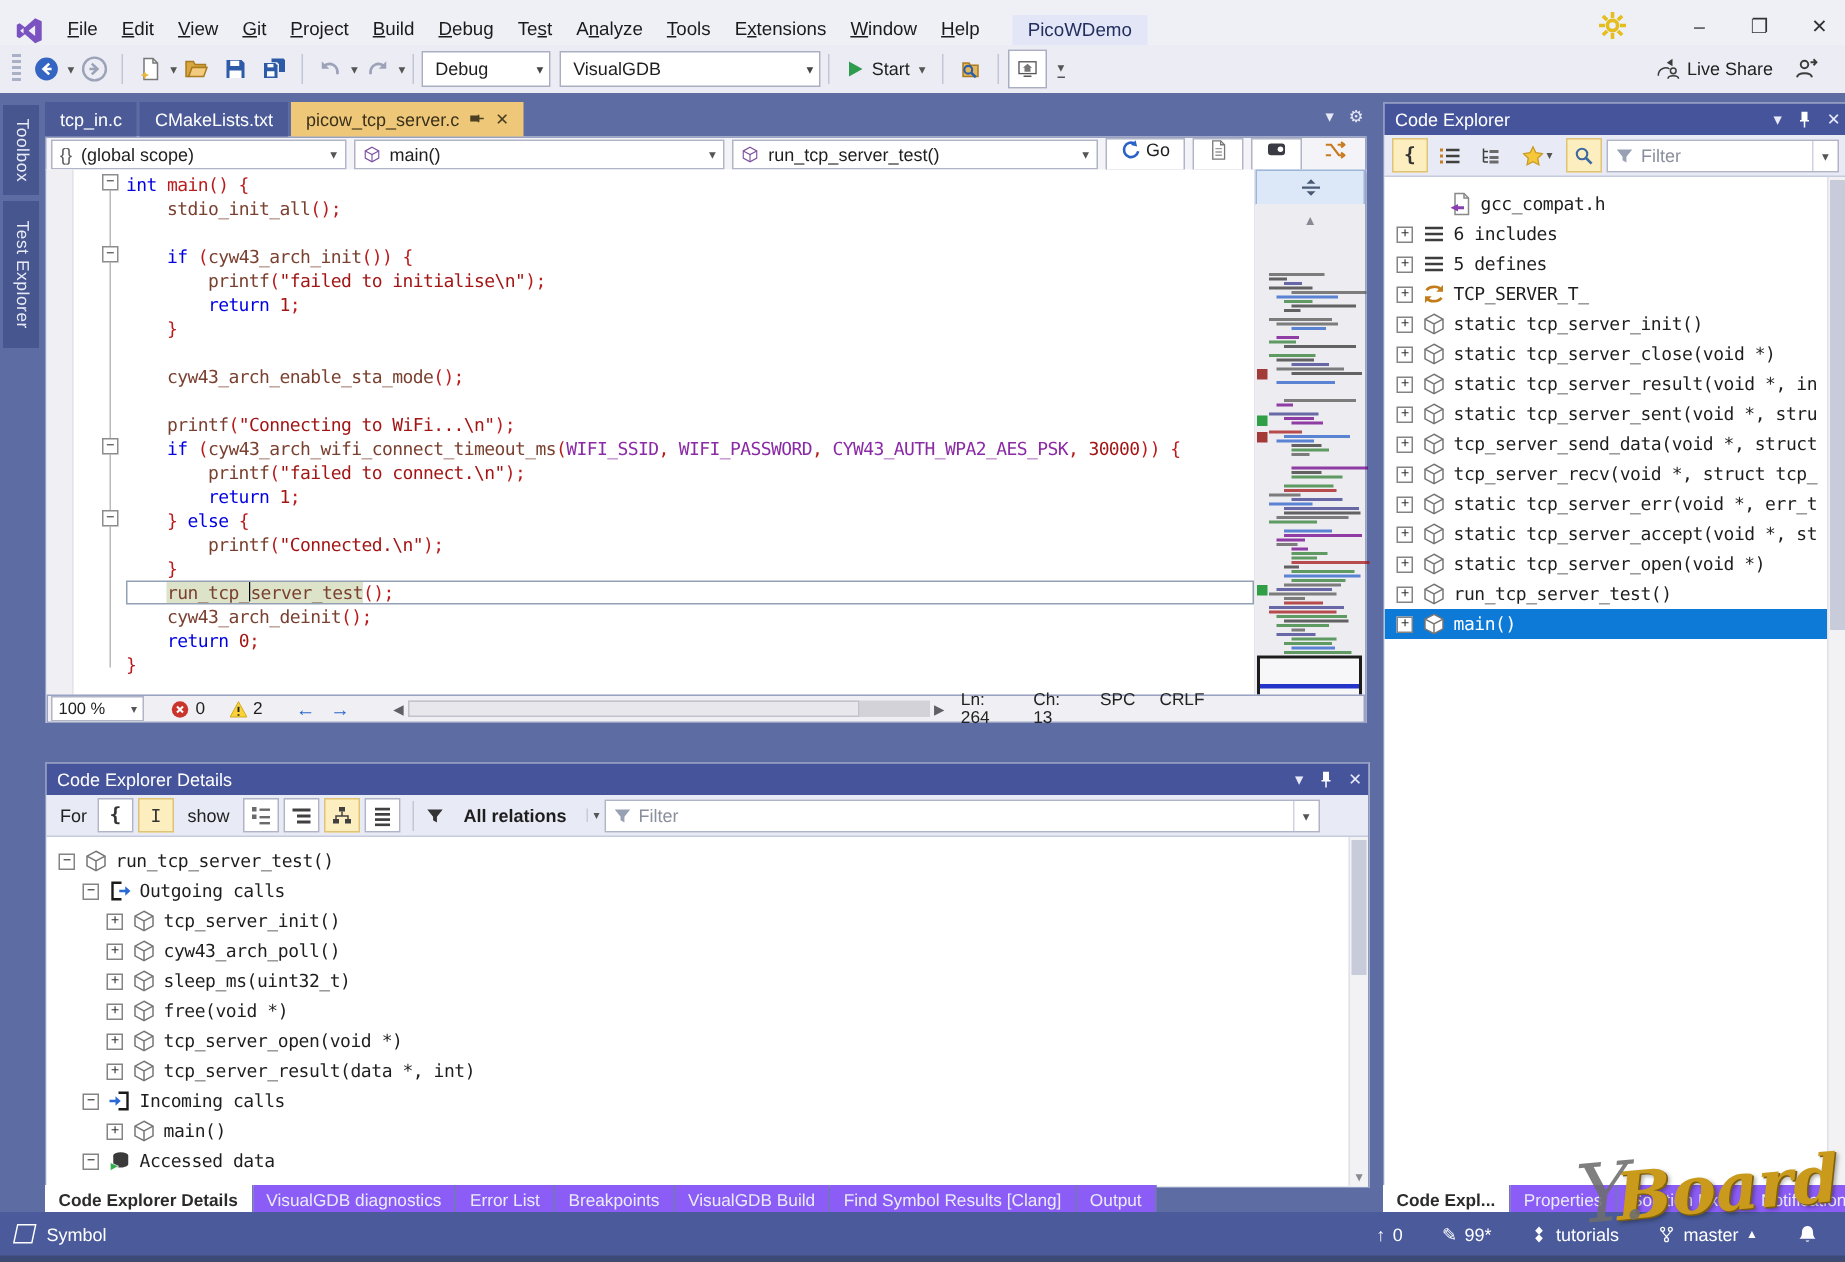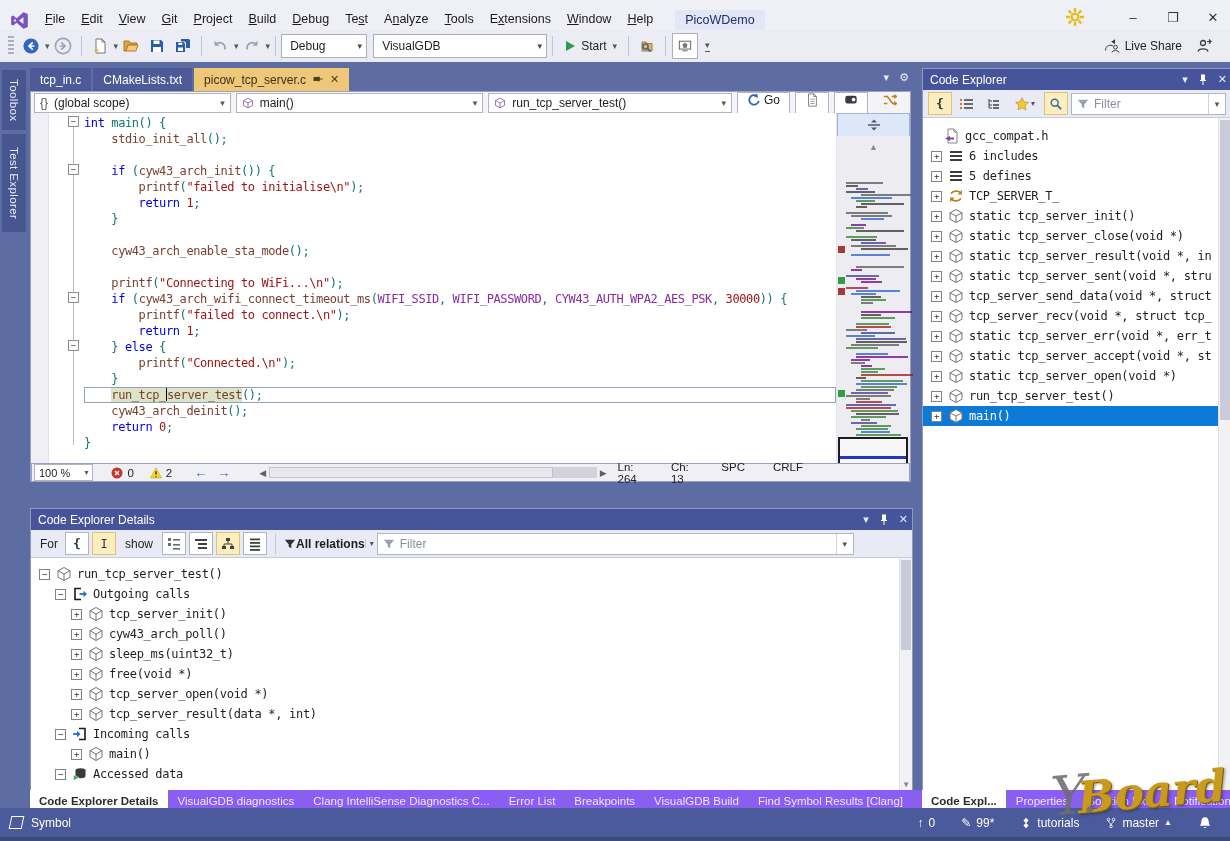--- a/index.html
+++ b/index.html
@@ -62,21 +62,21 @@
   .glyph-margin{position:absolute;left:0;top:0;bottom:0;width:17px;background:#EFEFF4;border-right:1px solid #E2E2EA}
   .fold-col{position:absolute;left:36px;top:0;bottom:0;width:14px}
   .fold-box{position:absolute;left:1px;width:9px;height:9px;border:1px solid #8c8c8c;background:#fff;
             font:9px/8px "DejaVu Sans Mono",monospace;text-align:center;color:#444}
   .fold-line{position:absolute;left:6px;width:1px;background:#b9b9b9}
   .code-lines{position:absolute;left:53px;top:0;right:74px;bottom:0;padding-top:2px;
               font-family:"DejaVu Sans Mono",monospace;font-size:12px;line-height:16px;letter-spacing:-0.4px;
               white-space:pre;cursor:text}
   .code-line{height:16px}
   .code-line.cur{outline:1px solid #93A1B5;outline-offset:-1px}
-  .tk-kw{color:#0000E0}.tk-pl{color:#0f766e}.tk-str{color:#A31515}.tk-num{color:#A31515}
+  .tk-kw{color:#0000E0}.tk-pl{color:#b91c1c}.tk-str{color:#A31515}.tk-num{color:#A31515}
   .tk-mac{color:#8A2BA5}.tk-fn{color:#7A4030}
   .tk-hl{color:#7A4030;background:#DCE3C8}
   .caret{display:inline-block;width:1px;height:13px;background:#000;vertical-align:-2px}
 
   
   .minimap{position:absolute;top:0;right:0;bottom:0;width:73px;background:#fff;border-left:1px solid #E4E4EA}
   .split-handle{position:absolute;top:0;left:0;right:0;height:22px;background:#DCE7F7;border:1px solid #9FB6D8;
                 display:flex;align-items:center;justify-content:center}
   .map-area{position:absolute;top:23px;left:0;right:0;bottom:0;background:#EDEDF1}
   .map-arrow{position:absolute;left:0;right:0;text-align:center;color:#8a8a94;font-size:9px}
@@ -89,21 +89,21 @@
   
   .estatus{position:absolute;left:0;right:0;bottom:0;height:17px;background:#F0F0F4;
            border:1px solid #99A2C2;display:flex;align-items:center;font-size:11.5px;gap:8px;padding:0 2px}
   .zoom-combo{display:flex;align-items:center;height:15px;background:#fff;border:1px solid #B0B4C6;
               width:56px;justify-content:space-between;padding:0 4px;font-size:11px}
   .nav-arrows{color:#2E66C9;font-size:13px;display:flex;gap:10px;font-weight:bold}
   .hscroll{display:flex;align-items:center;height:13px;width:400px;margin-left:18px}
   .hs-btn{color:#606068;font-size:9px;padding:0 3px}
   .hs-track{flex:1;height:11px;background:#D2D2D8;position:relative}
   .hs-thumb{position:absolute;left:0;top:0;bottom:0;width:86%;background:#E8E8EC;border:1px solid #C2C2CA}
-  .ln-group{margin-left:auto;display:flex;gap:28px;padding-right:104px;color:#222}
+  .ln-group{margin-left:auto;display:flex;gap:16px;padding-right:104px;color:#222}
 
   
   .panel{position:absolute;background:#fff;border:1px solid #8F9ABF;display:flex;flex-direction:column}
   .phead{height:21px;background:#46549C;color:#fff;display:flex;align-items:center;
          padding:0 4px 0 7px;font-size:12px;flex:none}
   .phead .sp{flex:1}
   .phead-ic{display:flex;align-items:center;gap:9px;font-size:11px;color:#E8EBF7}
   .ptool{height:27px;background:#E8EBF5;border-bottom:1px solid #C6CBDD;display:flex;align-items:center;
          gap:3px;padding:0 5px;flex:none}
   .tbtn{display:flex;align-items:center;justify-content:center;min-width:22px;height:21px;
@@ -616,21 +616,21 @@
               <path d="M1 2h12L8.5 7.5V12l-3-1.7V7.5z" fill="#98A0B4"></path>
             </svg>
           <span>Filter</span>
           <span class="dd">▾</span>
         </div>
       </div>
       <div class="ptree" id="ce-tree">
         <div class="vscroll">
           <div class="vthumb" style="top:2px;height:300px"></div>
         </div>
-      <div class="trow" style="padding-left: 0; margin-top: 8px;">
+      <div class="trow" style="padding-left: 22px; margin-top: 8px;">
             <span class="texp none"></span>
             <span class="ticon">
               <svg class="i16" viewBox="0 0 16 16">
                 <path d="M4 1h6l3 3v11H4z" fill="#fff" stroke="#888"></path>
                 <path d="M10 1v3h3" fill="none" stroke="#888"></path>
                 <path d="M1 10.5 6 8v5z" fill="#8a3fb0"></path>
                 <rect x="6" y="9.5" width="4" height="2" fill="#8a3fb0"></rect>
               </svg>
             </span>
             <span>gcc_compat.h</span>
@@ -834,21 +834,21 @@
           <svg class="i14" viewBox="0 0 14 14">
               <g fill="#404040">
                 <rect x="2" y="1.5" width="10" height="1.8"></rect>
                 <rect x="2" y="5" width="10" height="1.8"></rect>
                 <rect x="2" y="8.5" width="10" height="1.8"></rect>
                 <rect x="2" y="12" width="10" height="1.8"></rect>
               </g>
             </svg>
         </span>
         <span class="tb-sep"></span>
-        <span style="display:flex;align-items:center;gap:0">
+        <span style="display:flex;align-items:center;gap:13px">
           <svg class="i12" viewBox="0 0 14 14">
               <path d="M1 2h12L8.5 7.5V12l-3-1.7V7.5z" fill="#333"></path>
             </svg>
           <b style="font-weight:bold">All relations</b>
           <span style="font-size:8px;color:#555;border-left:1px solid #C6CBDD;padding-left:4px">▾</span>
         </span>
         <div class="filter-combo" style="max-width:470px">
           <svg class="i12" viewBox="0 0 14 14">
               <path d="M1 2h12L8.5 7.5V12l-3-1.7V7.5z" fill="#98A0B4"></path>
             </svg>
@@ -974,21 +974,20 @@
             </span>
             <span>Accessed data</span>
           </div>
         </div>
     </div>
 
     <div class="bstrip">
       <div id="bottom-tabs-left" style="display:flex;margin-left:30px">
           <div class="btab active">Code Explorer Details</div>
           <div class="btab">VisualGDB diagnostics</div>
-          <div class="btab">Clang IntelliSense Diagnostics C...</div>
           <div class="btab">Error List</div>
           <div class="btab">Breakpoints</div>
           <div class="btab">VisualGDB Build</div>
           <div class="btab">Find Symbol Results [Clang]</div>
           <div class="btab">Output</div>
         </div>
       <div class="bstrip-right" id="bottom-tabs-right">
           <div class="btab active">Code Expl...</div>
           <div class="btab">Properties</div>
           <div class="btab">Solution Ex...</div>

